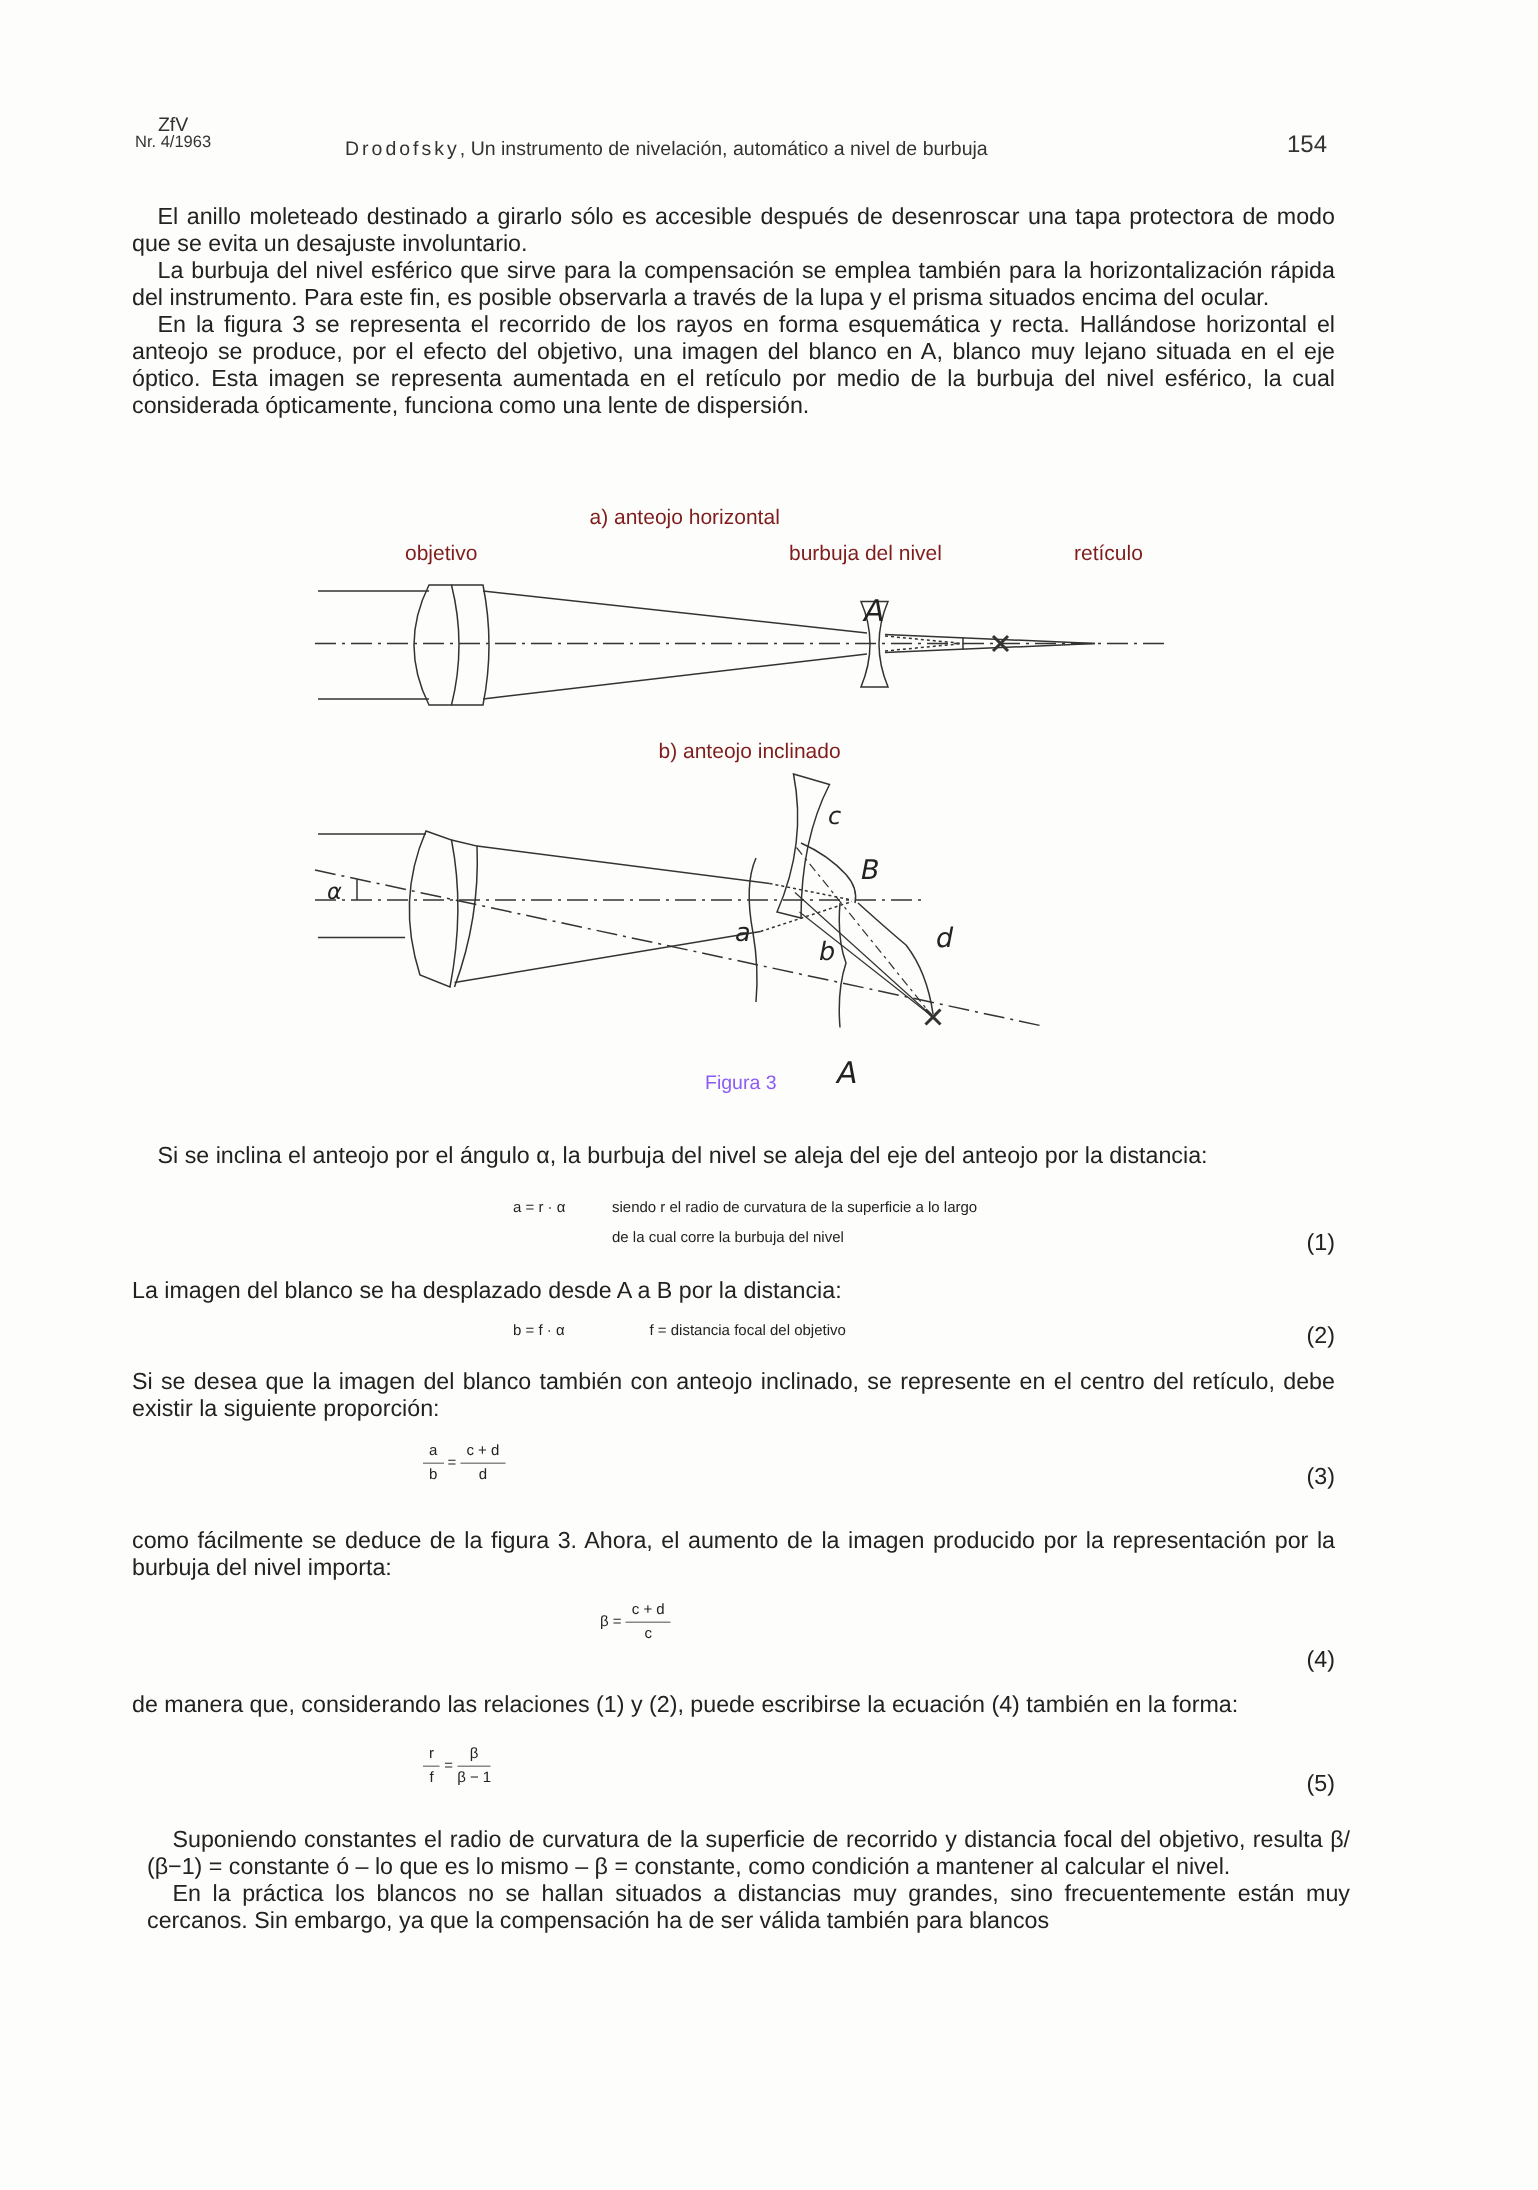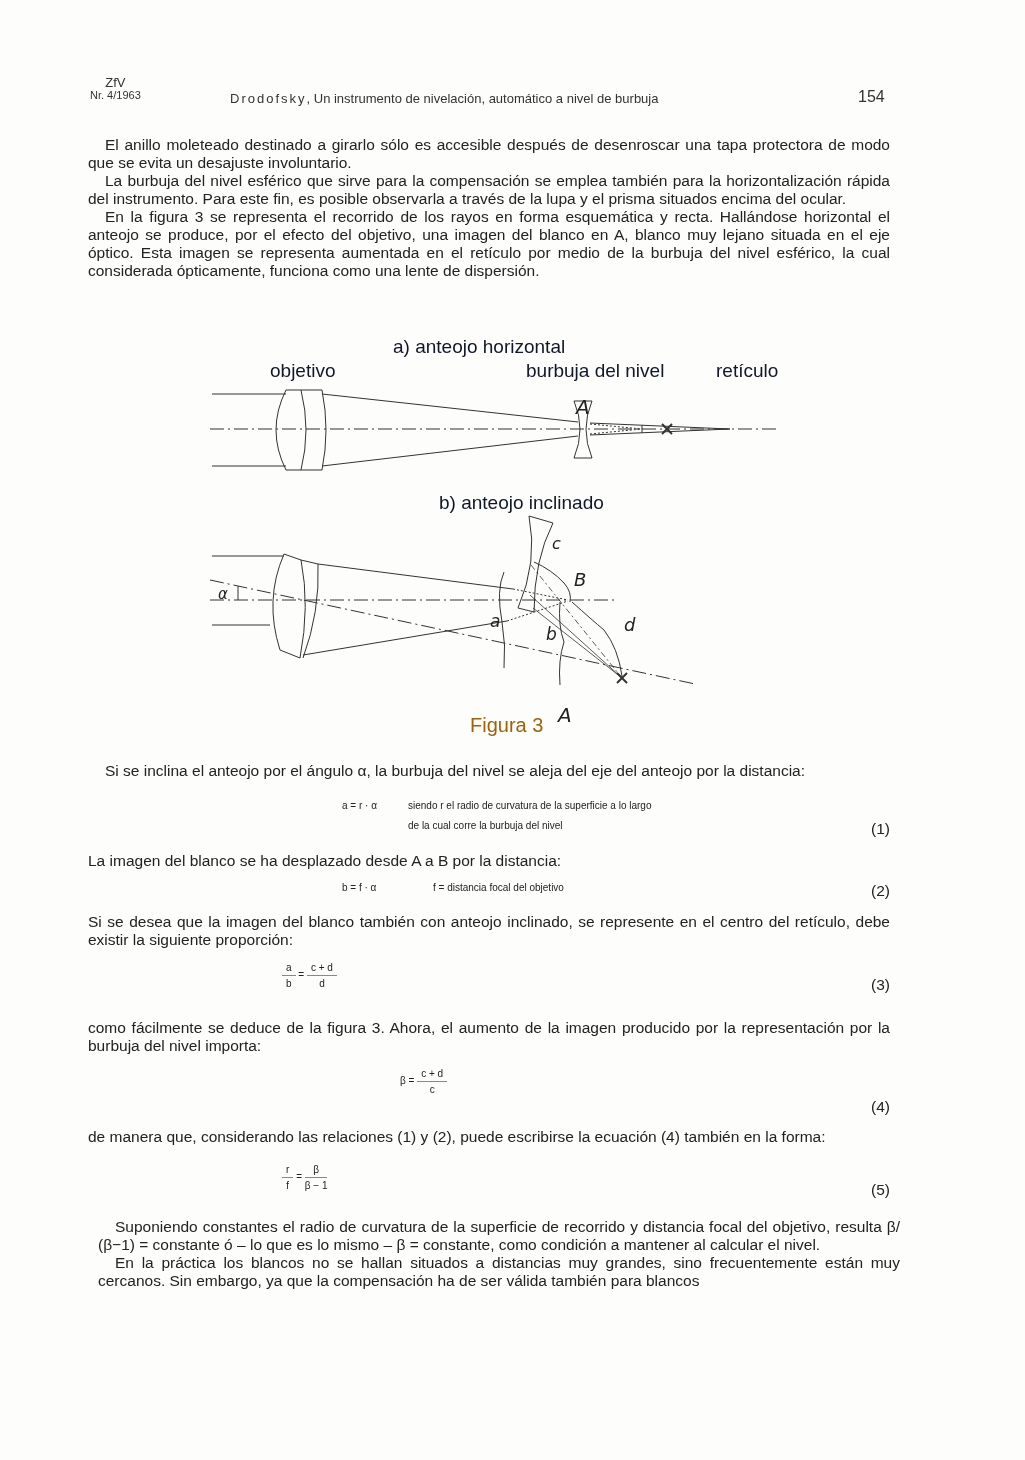--- a/index.html
+++ b/index.html
@@ -16,22 +16,22 @@
   .hdr-page { position: absolute; left: 858px; top: 88px; font-size: 16px; color: #333; }
   .text { position: absolute; left: 88px; width: 802px; font-size: 15.5px; line-height: 18px; text-align: justify; }
   .text p { margin: 0; text-indent: 17px; }
   .text p.noindent { text-indent: 0; }
   .eq-row { position: absolute; font-size: 10px; }
   .eqnum { position: absolute; right: 135px; font-size: 15.5px; }
   .frac { display: inline-block; vertical-align: middle; text-align: center; }
   .frac .num { display:block; padding: 0 4px 2px; border-bottom: 1px solid #888; }
   .frac .den { display:block; padding-top: 2px; }
   .figure { position: absolute; left: 200px; top: 330px; width: 600px; height: 420px; }
-  .fig-label { position: absolute; font-size: 19px; color: #0f172a; }
-  .caption { position: absolute; left: 470px; top: 714px; font-size: 20px; color: #a16207; }
+  .fig-label { position: absolute; font-size: 14px; color: #7f1d1d; }
+  .caption { position: absolute; left: 470px; top: 714px; font-size: 13px; color: #8b5cf6; }
   svg text { font-family: "DejaVu Sans", sans-serif; font-style: italic; }
 </style>
 </head>
 <body>
 
 <div class="page">
 
   <div class="hdr-journal">
     <span class="zfv">ZfV</span>
     <span class="nr">Nr. 4/1963</span>

